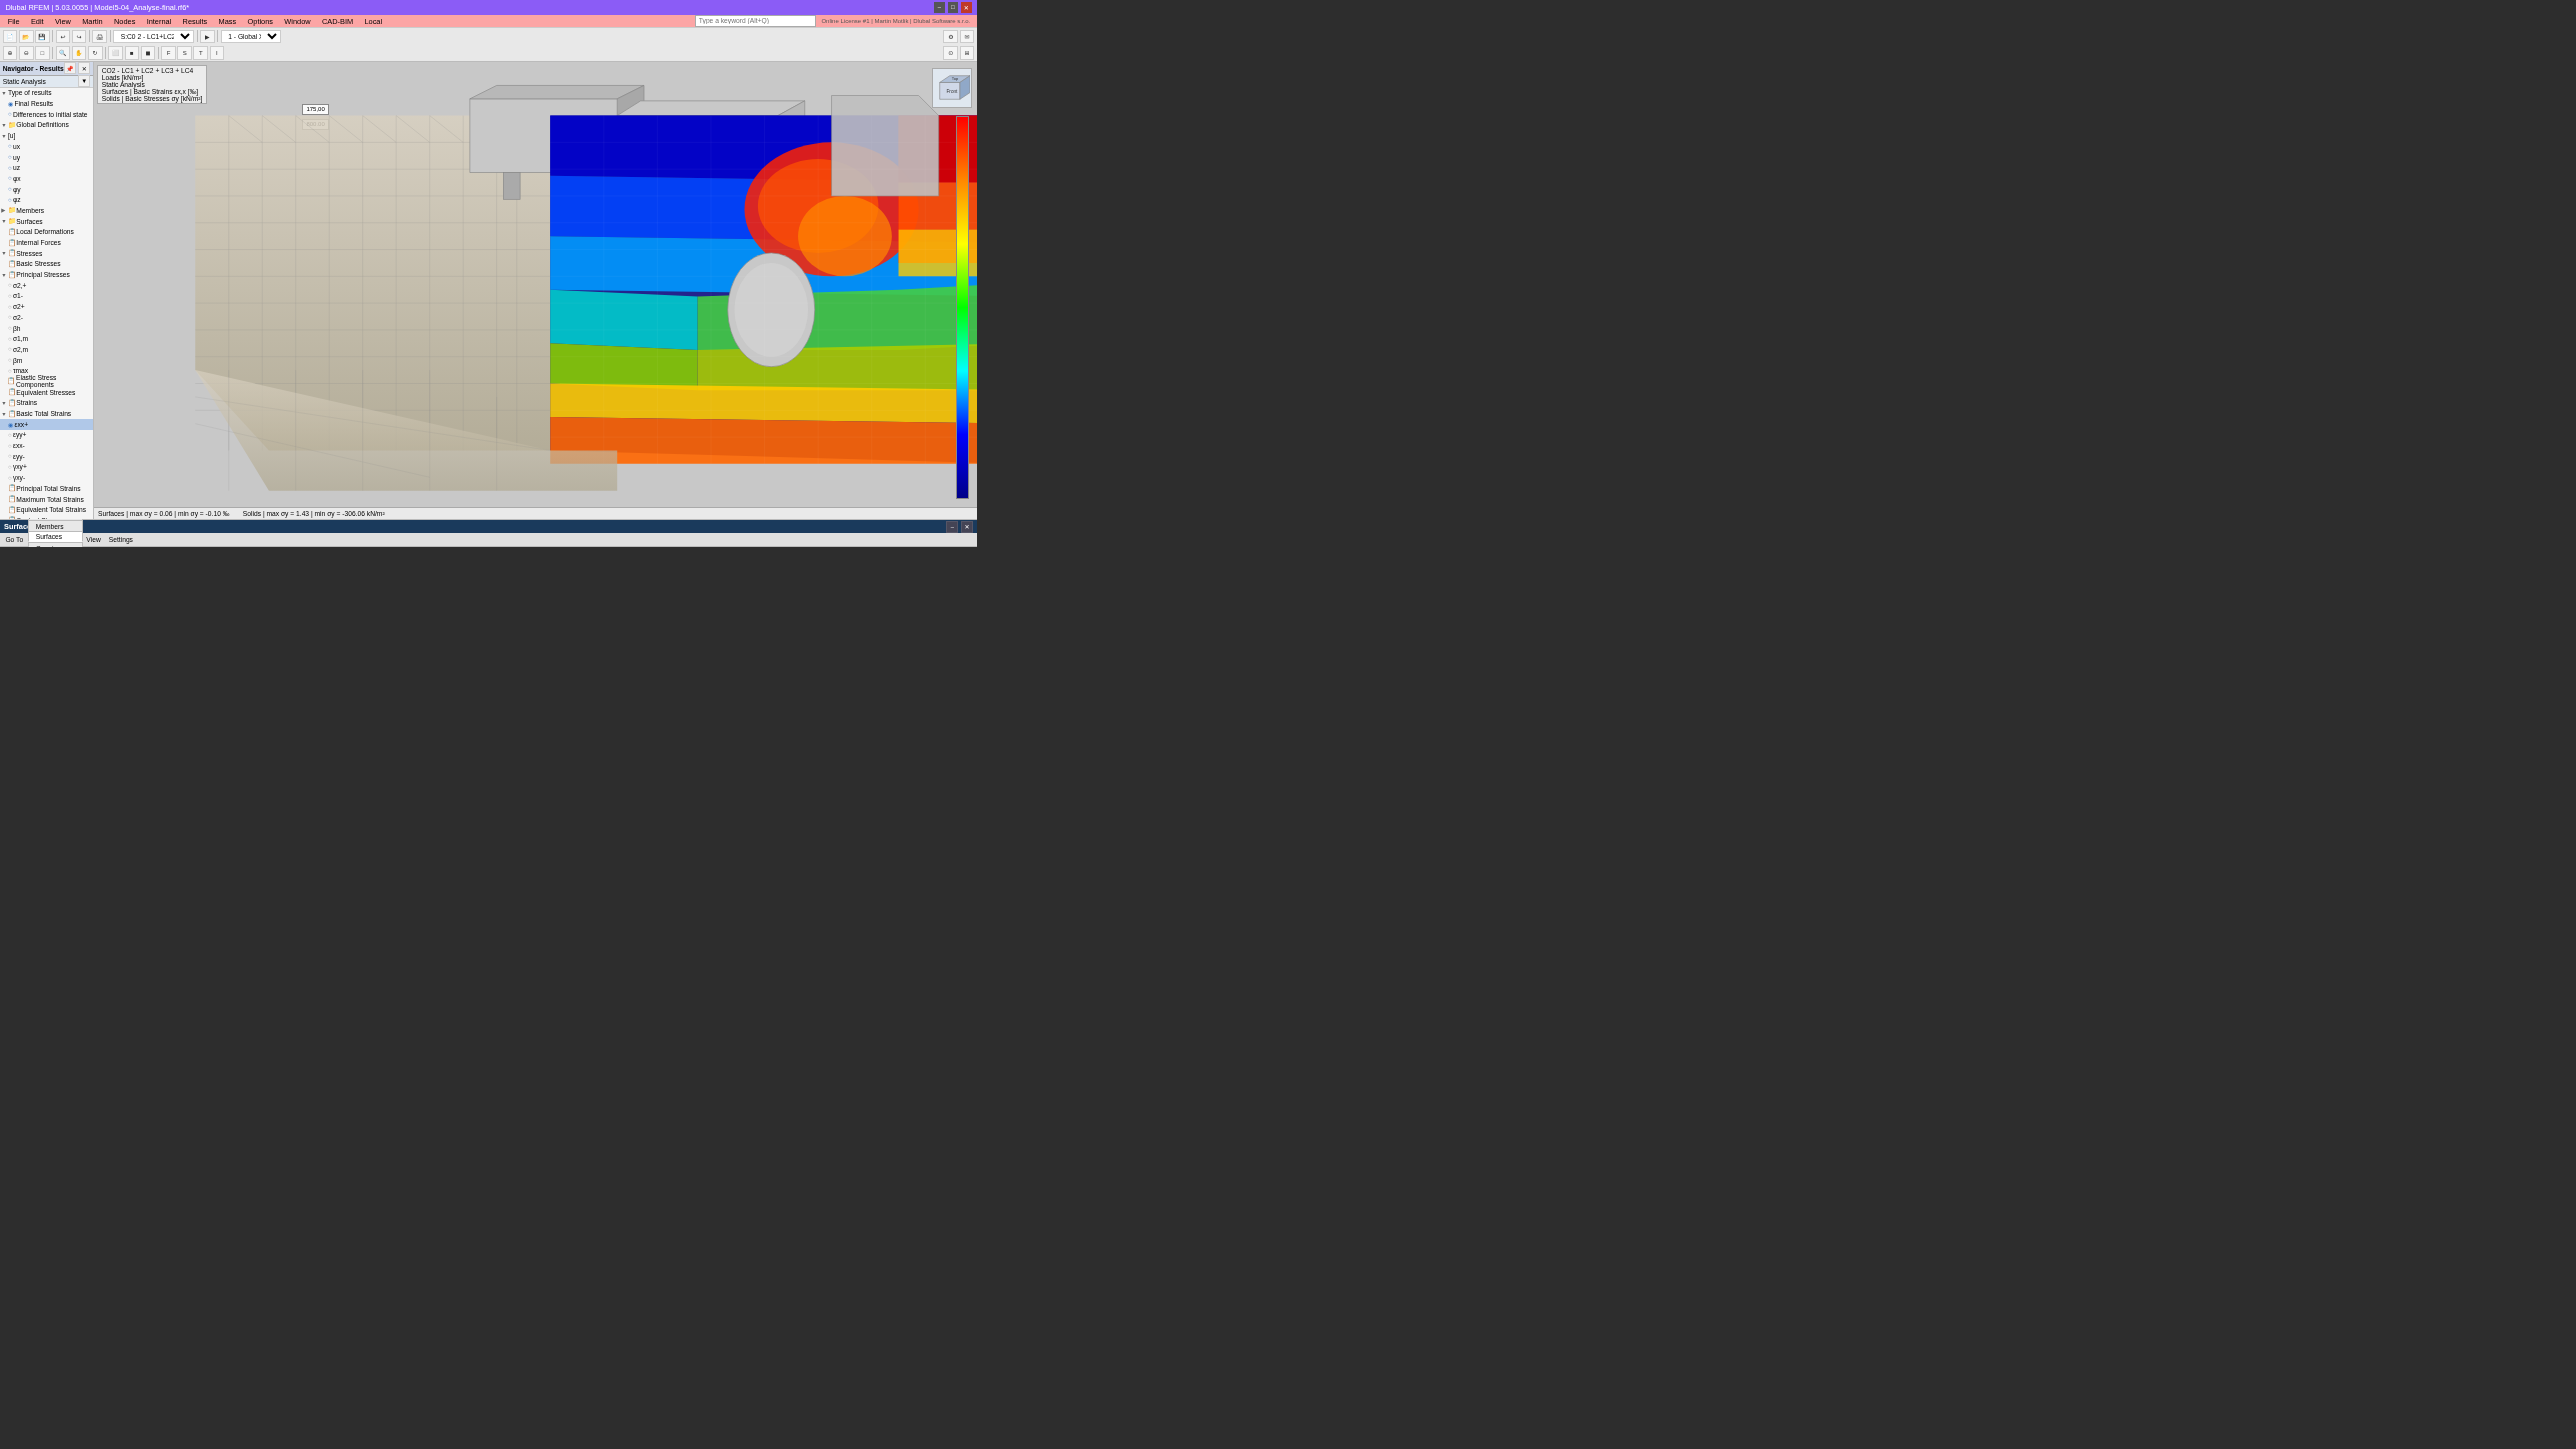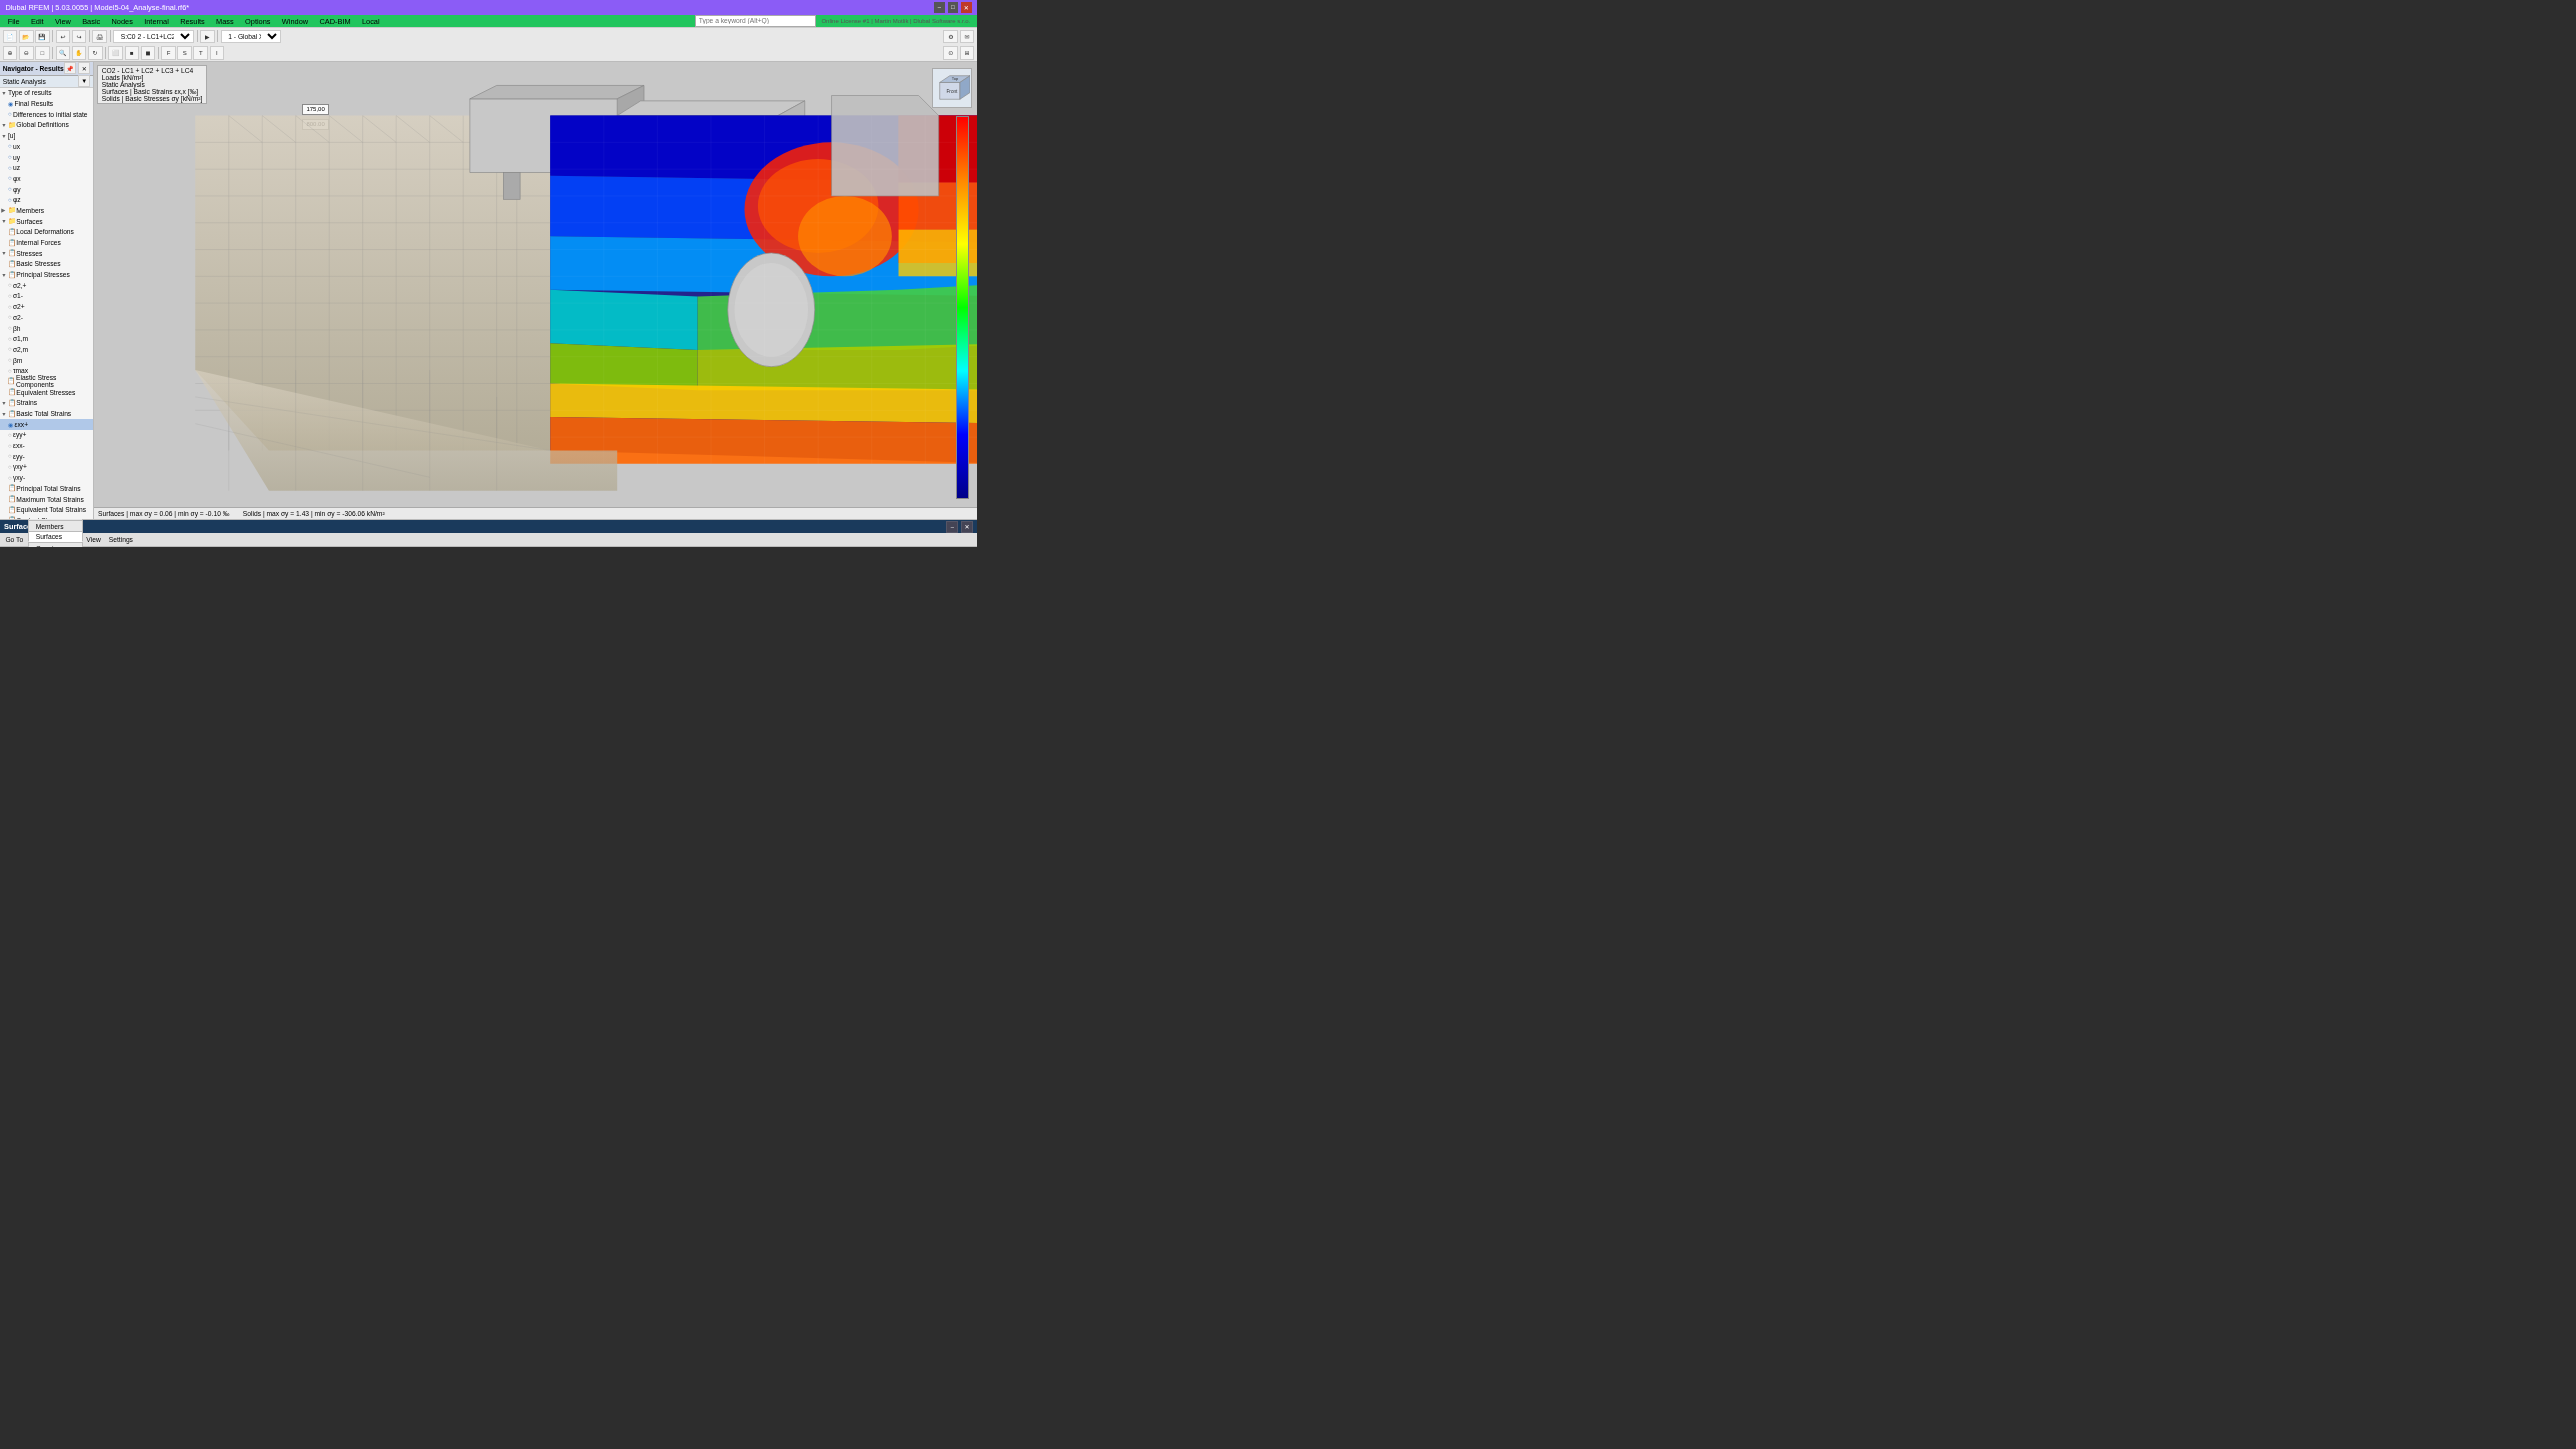--- a/index.html
+++ b/index.html
@@ -35,21 +35,21 @@
       cursor: pointer;
       display: flex; align-items: center; justify-content: center;
     }
     #title-bar .win-btn.close { background: #c0392b; }
     #title-bar .win-btn.maximize { background: #555; }
     #title-bar .win-btn.minimize { background: #555; }
 
     
     #menu-bar {
       height: 13.4px;
-      background: #22c55e;
+      background: #fca5a5;
       display: flex;
       align-items: center;
       padding: 0 2.7px;
       border-bottom: 0.7px solid #ccc;
       gap: 1.3px;
     }
     .menu-item {
       padding: 1.3px 4px;
       cursor: pointer;
       font-size: 7.4px;
@@ -384,21 +384,21 @@
     <button class="win-btn minimize">–</button>
     <button class="win-btn maximize">□</button>
     <button class="win-btn close">✕</button>
   </div>
 </div>
 
 <div id="menu-bar">
   <span class="menu-item">File</span>
   <span class="menu-item">Edit</span>
   <span class="menu-item">View</span>
-  <span class="menu-item">Basic</span>
+  <span class="menu-item">Martin</span>
   <span class="menu-item">Nodes</span>
   <span class="menu-item">Internal</span>
   <span class="menu-item">Results</span>
   <span class="menu-item">Mass</span>
   <span class="menu-item">Options</span>
   <span class="menu-item">Window</span>
   <span class="menu-item">CAD-BIM</span>
   <span class="menu-item">Local</span>
   <div style="flex:1"></div>
   <input id="search-input" type="text" style="width: 121px; height: 12px; border: 0.7px solid rgb(170, 170, 170); font-size: 6.7px; padding: 0px 2.7px;" placeholder="Type a keyword (Alt+Q)">

